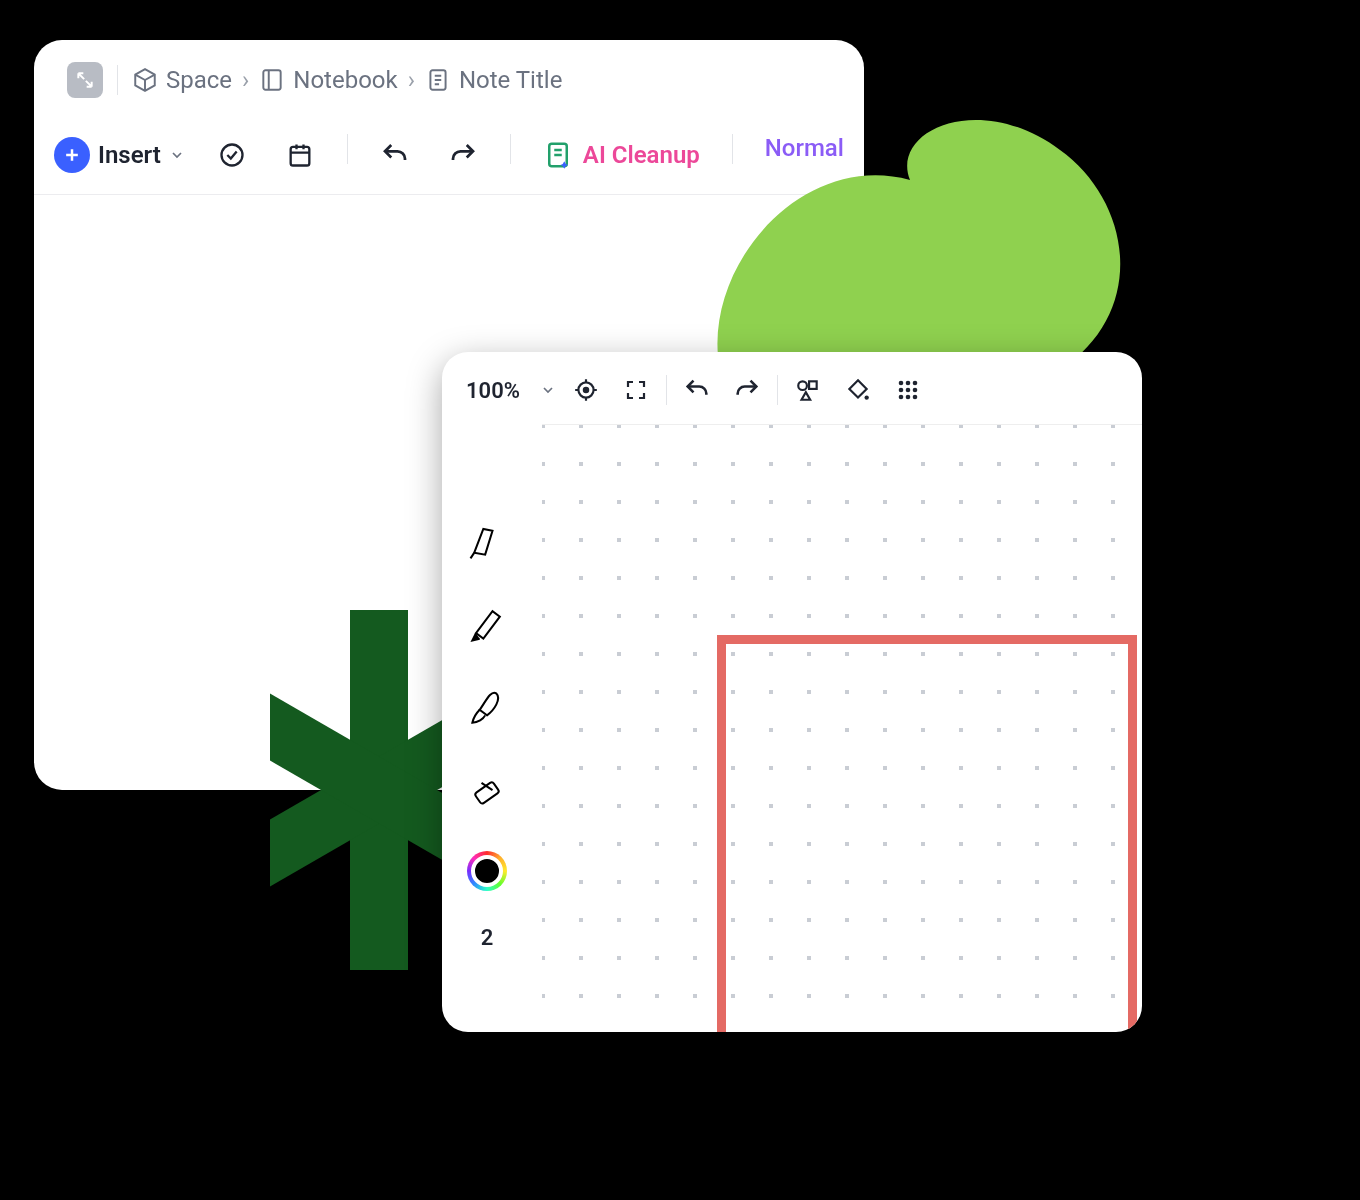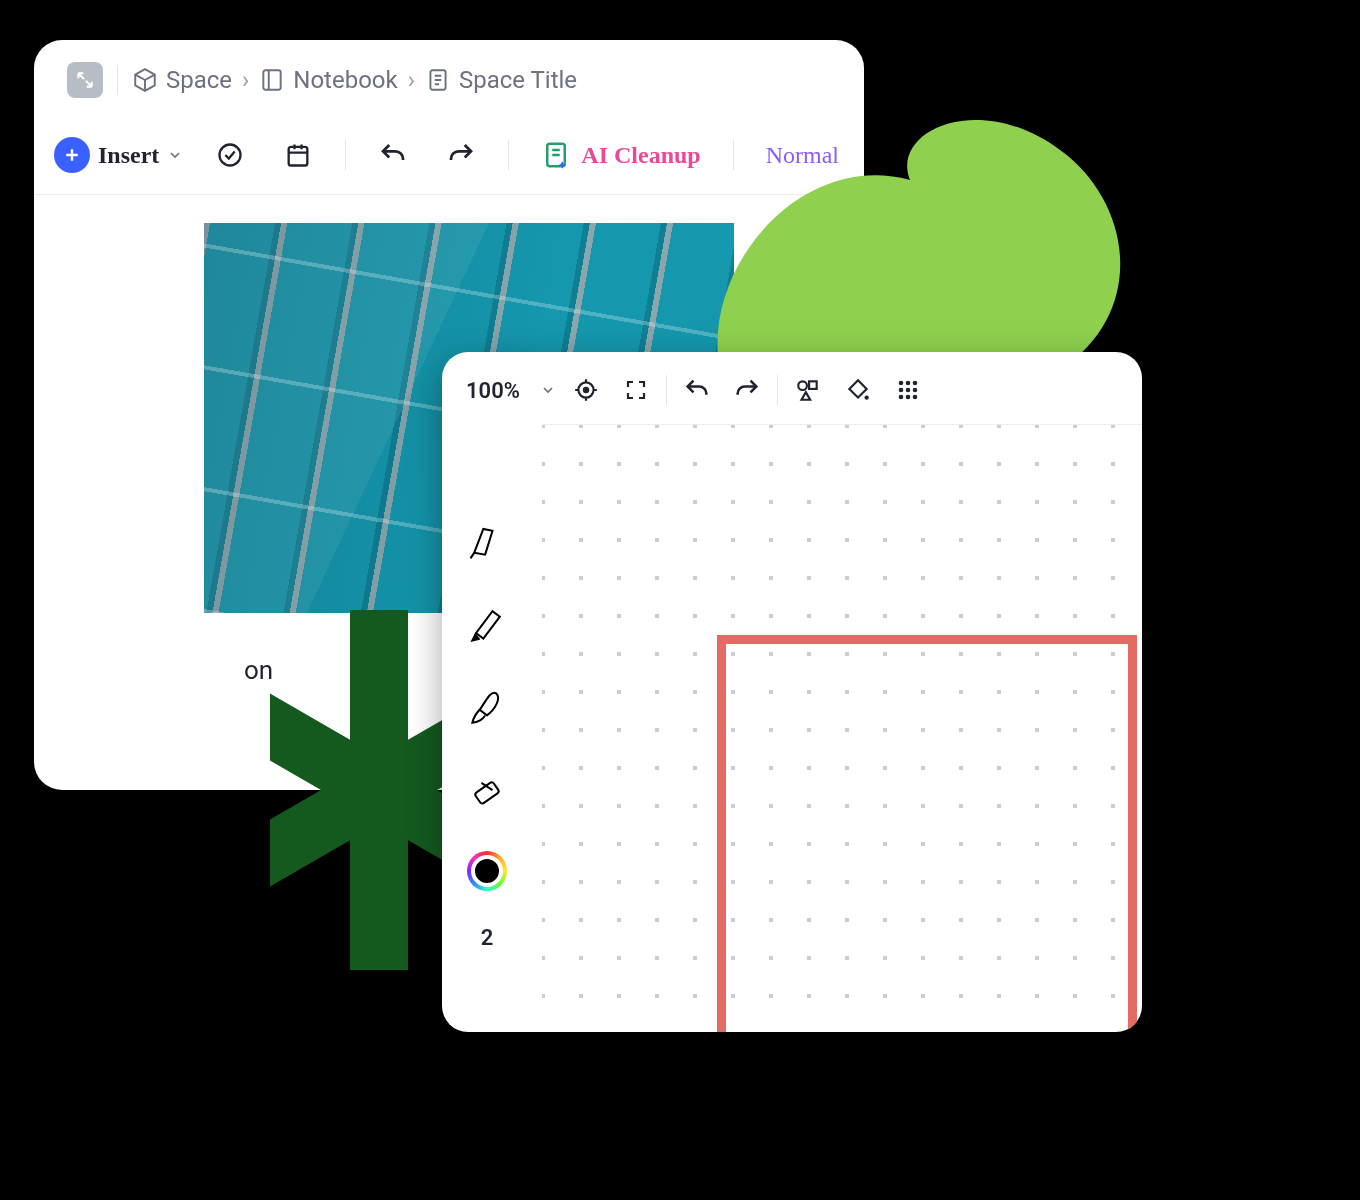--- a/index.html
+++ b/index.html
@@ -42,24 +42,23 @@
   }
   .breadcrumb {
     display: flex; align-items: center; gap: 10px;
     font-size: 24px; color: #6b7280;
   }
   .breadcrumb .crumb { display: flex; align-items: center; gap: 8px; cursor: pointer; }
   .breadcrumb svg { flex-shrink: 0; }
   .chev { color: #9aa0aa; }
 
   .toolbar {
-    display: flex; align-items: center; gap: 26px;
+    display: flex; gap: 26px;
     padding: 18px 20px;
     border-bottom: 1px solid #ececef;
-    font-family: Liberation Serif, serif;
   }
   .insert-btn {
     display: flex; align-items: center; gap: 8px;
     font-size: 24px; font-weight: 600; color: #1f2430;
     cursor: pointer;
   }
   .plus-circle {
     width: 36px; height: 36px; border-radius: 50%;
     background: #3a60ff; display:flex;align-items:center;justify-content:center;
   }
@@ -205,21 +204,21 @@
             <path d="M9 3v18"></path>
         </svg>
         <span>Notebook</span>
       </span>
       <span class="chev">›</span>
       <span class="crumb">
         <svg width="26" height="26" viewBox="0 0 24 24" fill="none" stroke="#6b7280" stroke-width="1.8">
           <rect x="5" y="3" width="14" height="18" rx="2"></rect>
             <path d="M9 8h6M9 12h6M9 16h4"></path>
         </svg>
-        <span>Space Title</span>
+        <span>Note Title</span>
       </span>
     </div>
   </div>
 
   <div class="toolbar">
     <div class="insert-btn">
       <span class="plus-circle">
         <svg width="20" height="20" viewBox="0 0 24 24" stroke="#fff" stroke-width="3" fill="none">
             <path d="M12 5v14M5 12h14"></path>
           </svg>
@@ -269,24 +268,20 @@
       <span>AI Cleanup</span>
     </div>
 
     <div class="vdiv"></div>
 
     <div class="style-btn">
       <span>Normal</span>
     </div>
   </div>
 
-  <div class="note-body">
-    <div class="building"></div>
-    <div class="body-text">on</div>
-  </div>
 </div>
 
 <svg class="leaf" viewBox="0 0 460 300">
   <path d="M40 260 C 20 160, 120 40, 230 70 C 210 20, 300 -20, 380 40 C 450 90, 470 200, 380 260 C 300 310, 120 320, 40 260 Z" fill="#8fd14f"></path>
 </svg>
 
 <svg class="asterisk" viewBox="0 0 210 360">
   <g fill="#145a1f">
     <rect x="80" y="0" width="58" height="360"></rect>
     <rect x="80" y="0" width="58" height="360" transform="rotate(60 109 180)"></rect>

